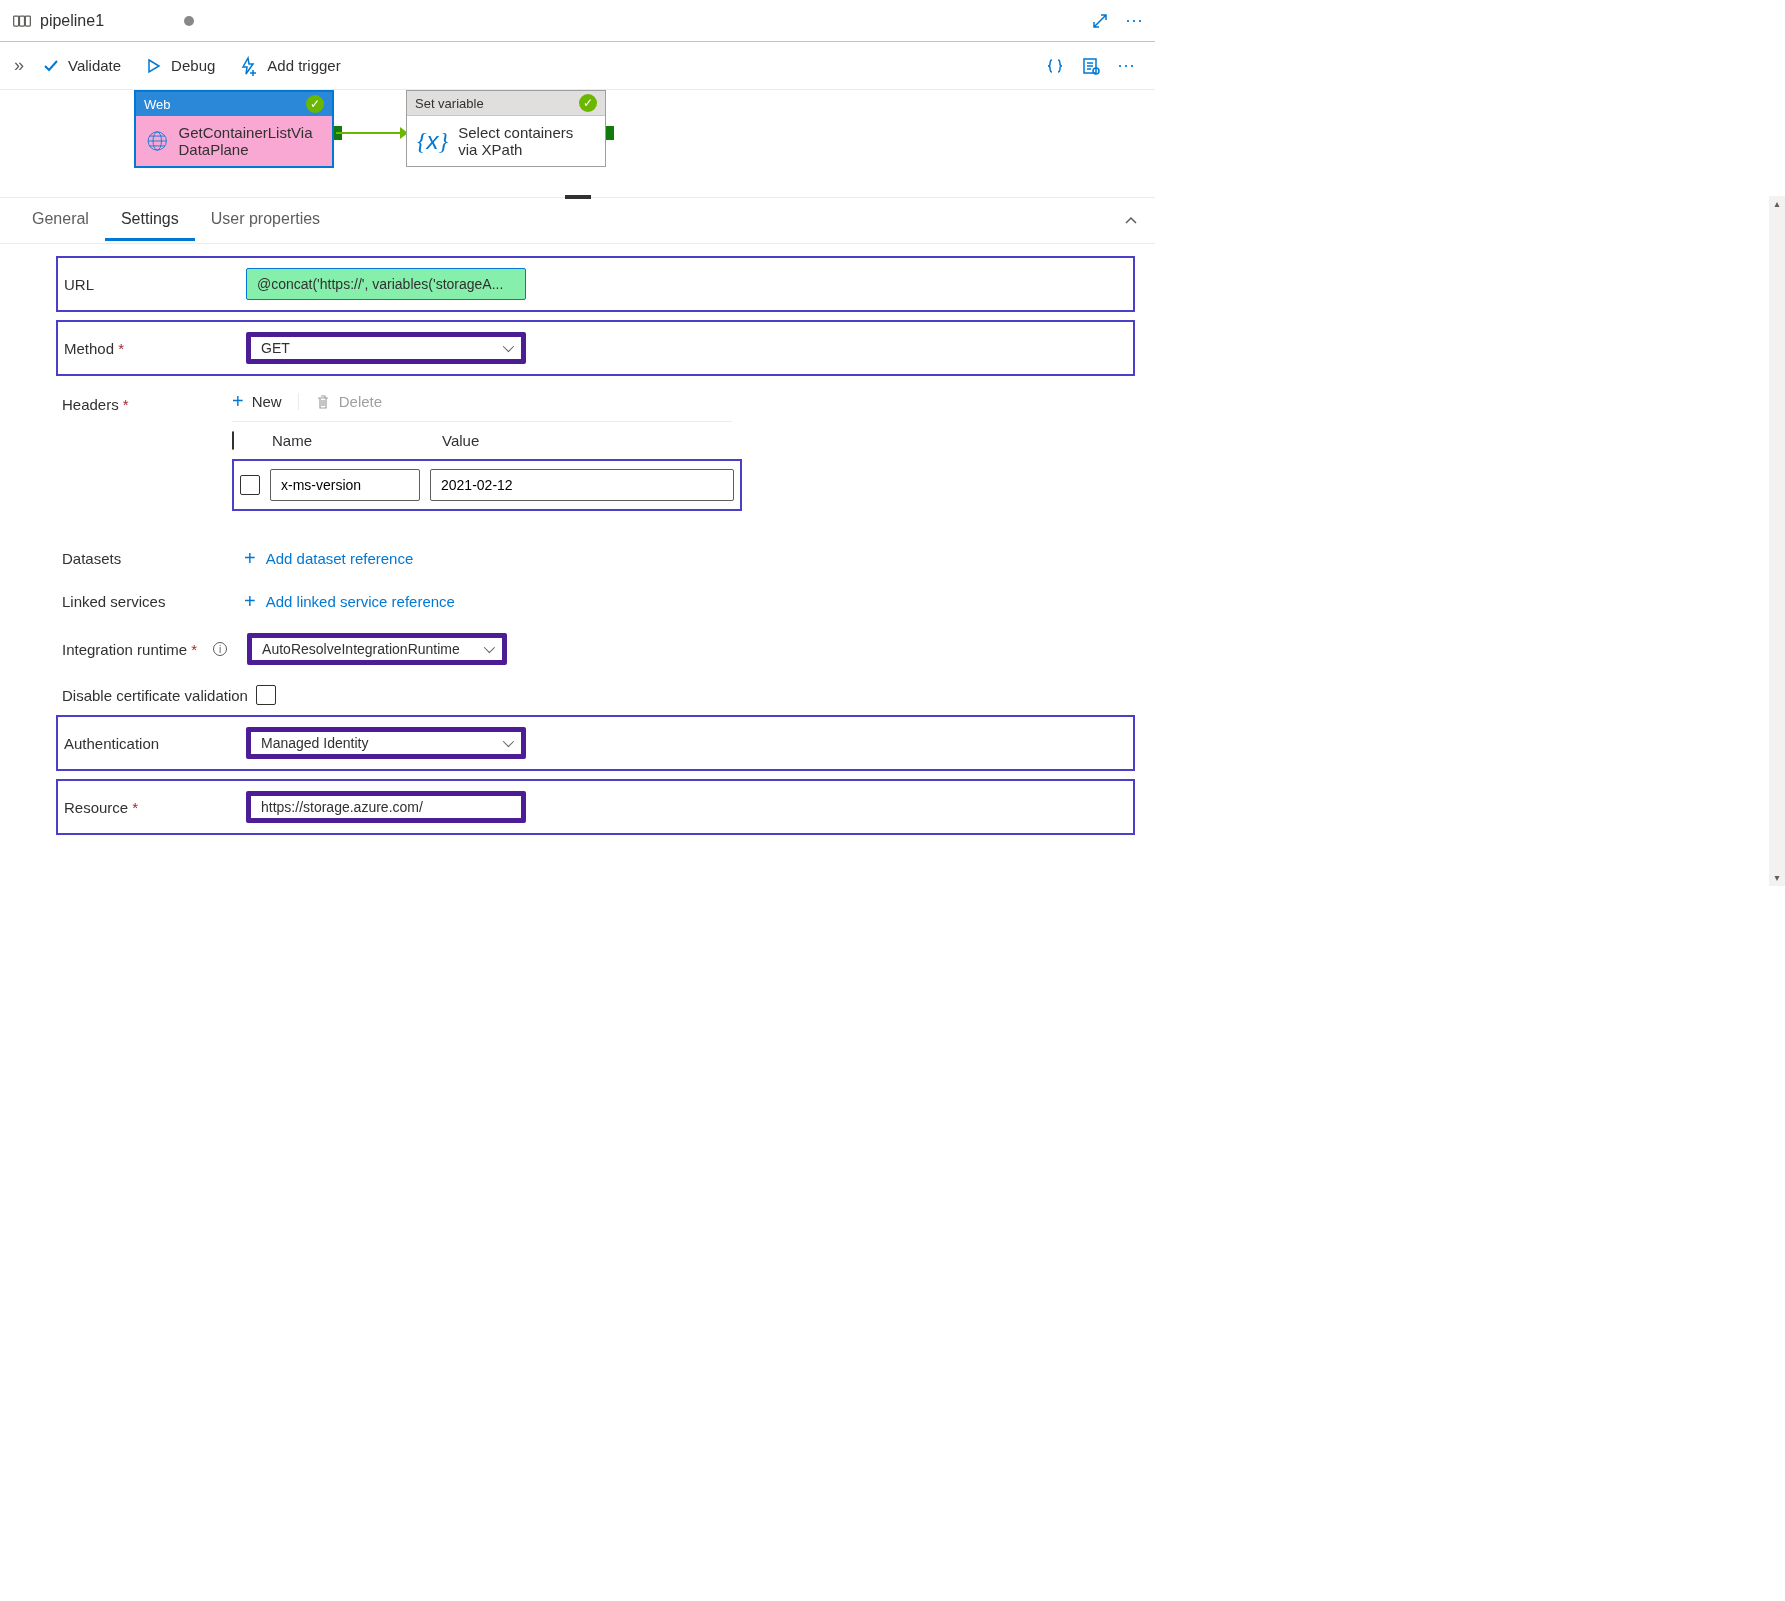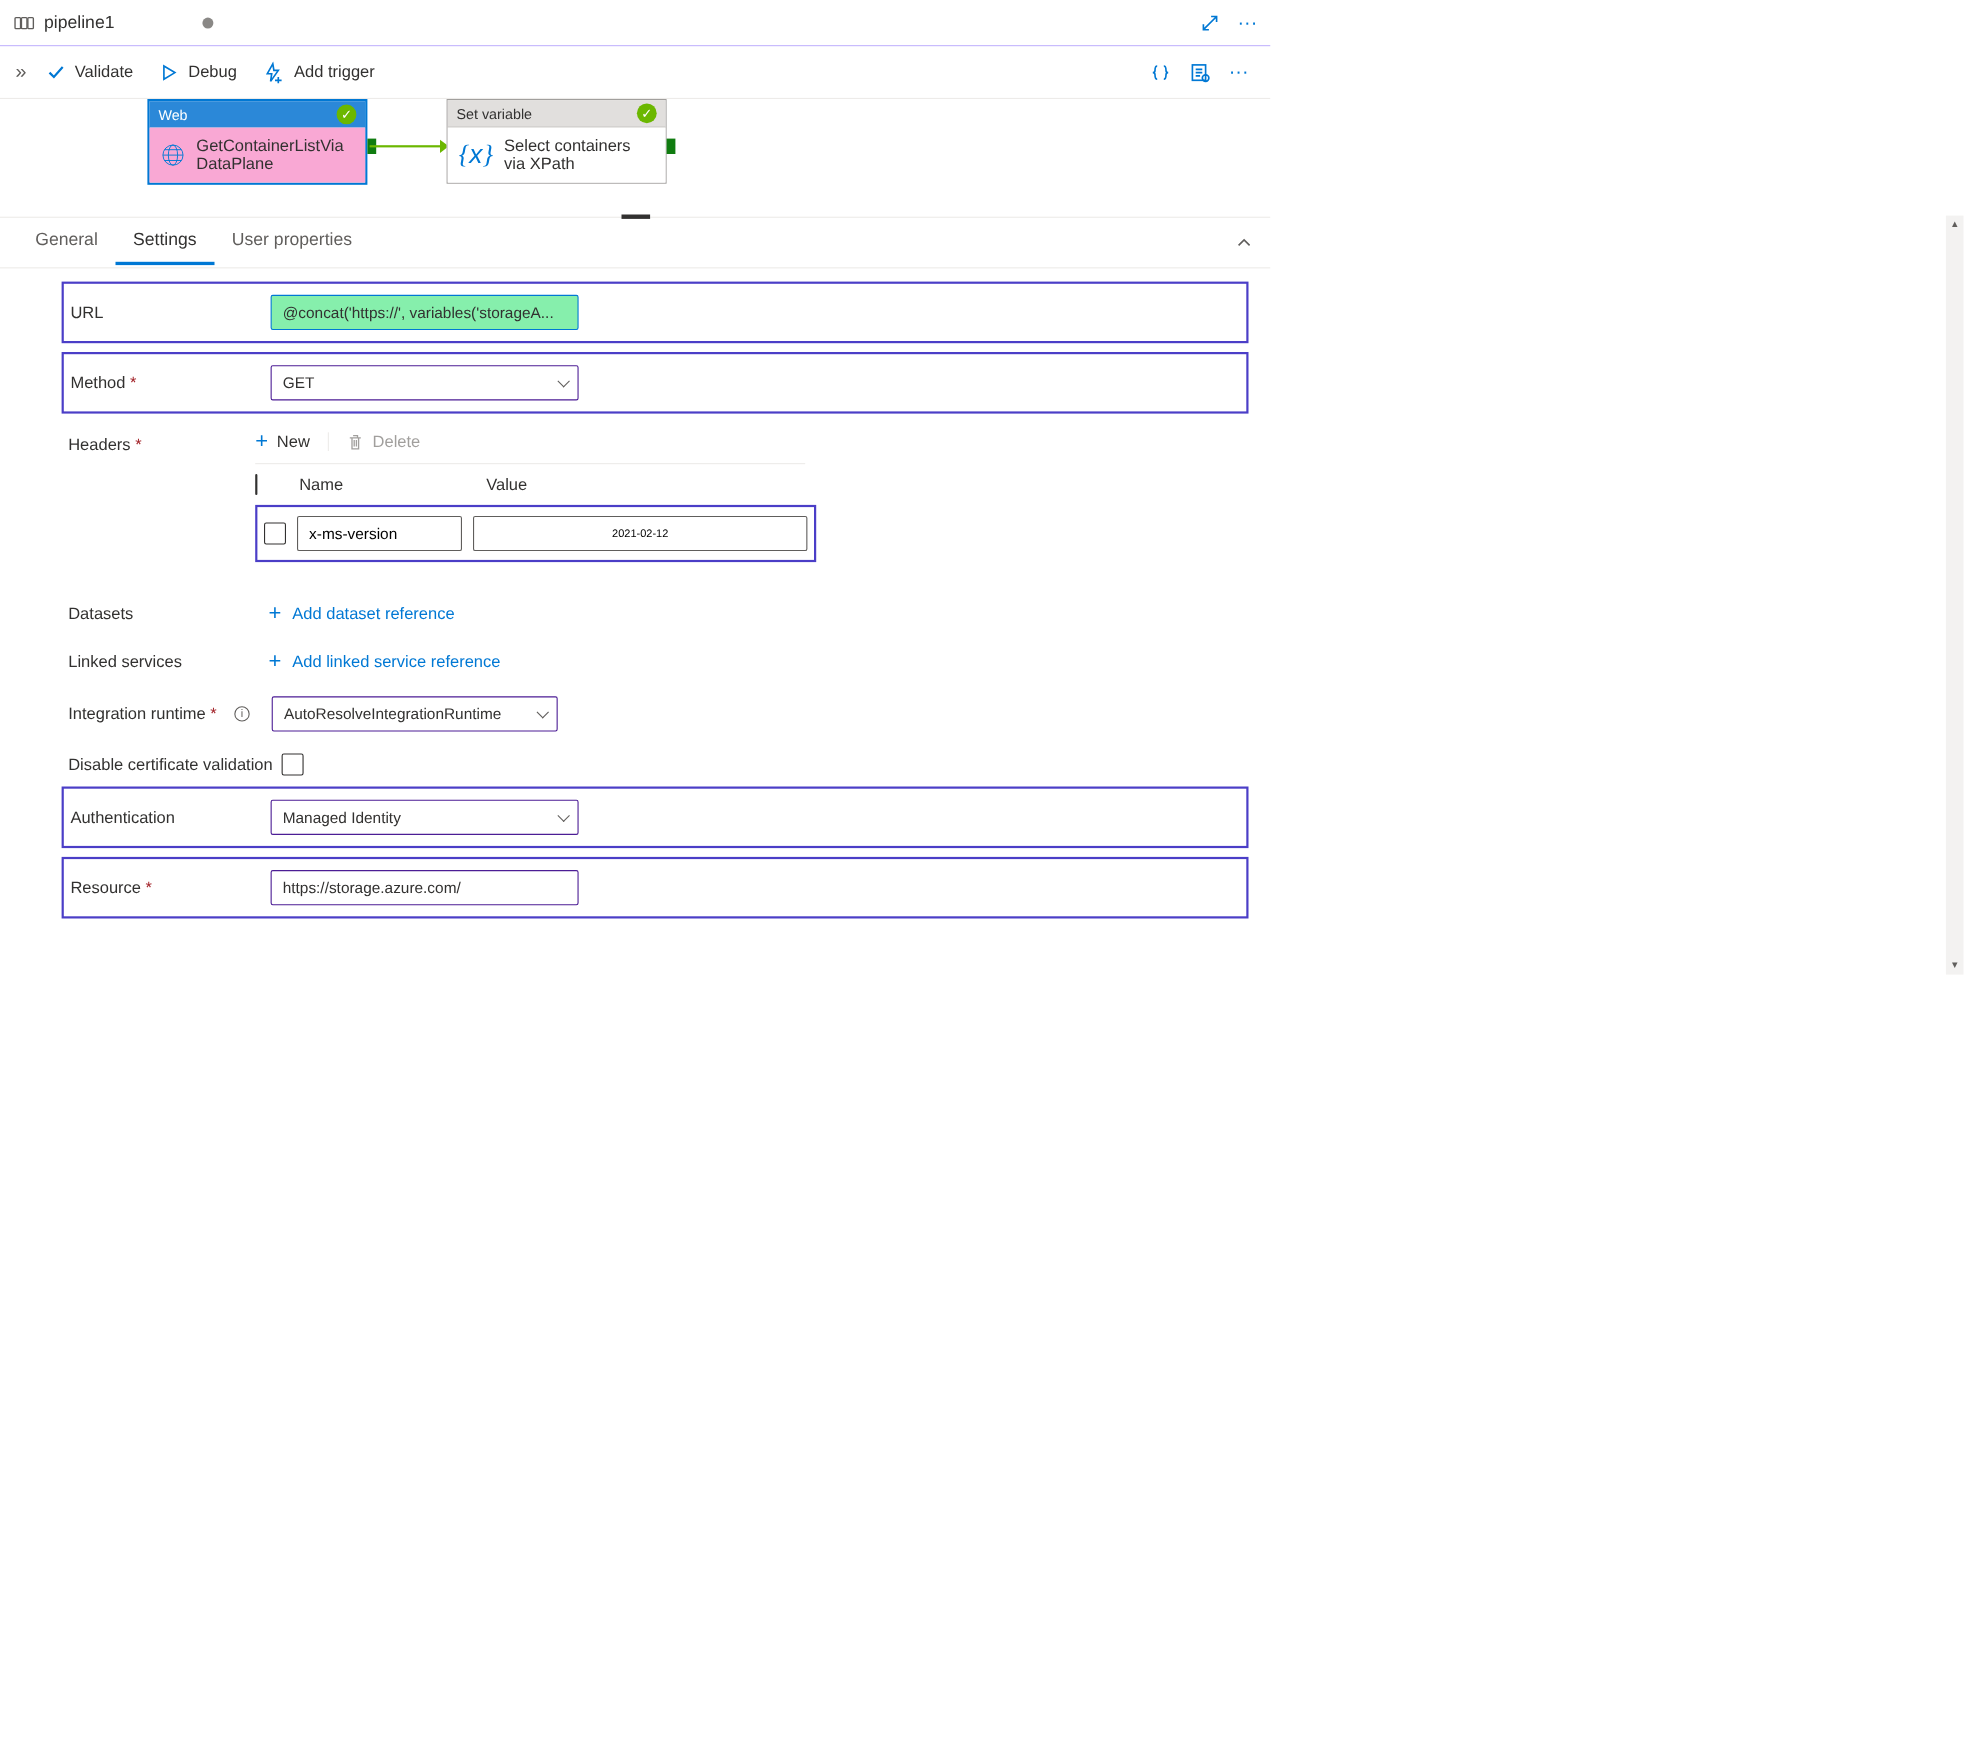--- a/index.html
+++ b/index.html
@@ -244,21 +244,21 @@
       font-size: 15px;
       color: #323130;
       flex-shrink: 0;
     }
     .required::after {
       content: " *";
       color: #a4262c;
     }
     .text-input, .select-input {
       height: 32px;
-      border: 1px solid #4c1d95;
+      border: 5px solid #4c1d95;
       border-radius: 2px;
       padding: 0 10px;
       font-size: 14px;
       color: #323130;
       background: #fff;
       width: 280px;
     }
     .select-input {
       display: flex;
       align-items: center;
@@ -341,22 +341,21 @@
       border-radius: 2px;
       padding: 0 10px;
       font-size: 14px;
     }
     .header-value-input {
       flex: 1;
       height: 32px;
       border: 1px solid #605e5c;
       border-radius: 2px;
       padding: 0 10px;
-      font-size: 10px;
-      text-align: center;
+      font-size: 14px;
     }
     .checkbox {
       width: 20px;
       height: 20px;
       border: 1px solid #323130;
       border-radius: 2px;
       cursor: pointer;
       flex-shrink: 0;
     }
     .add-link {

